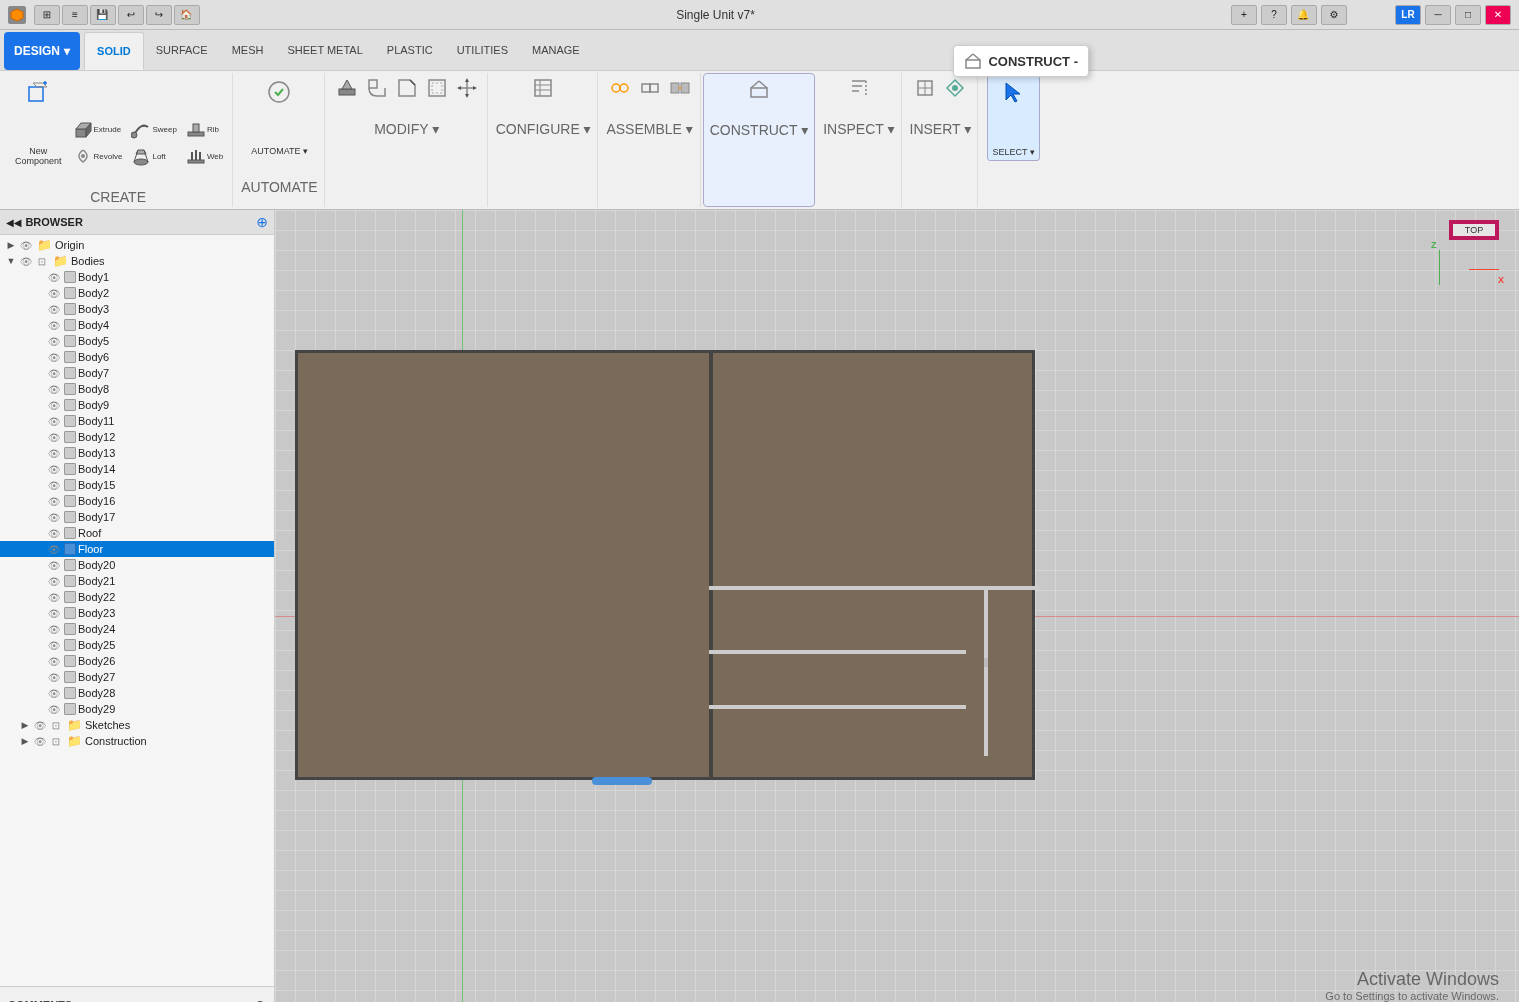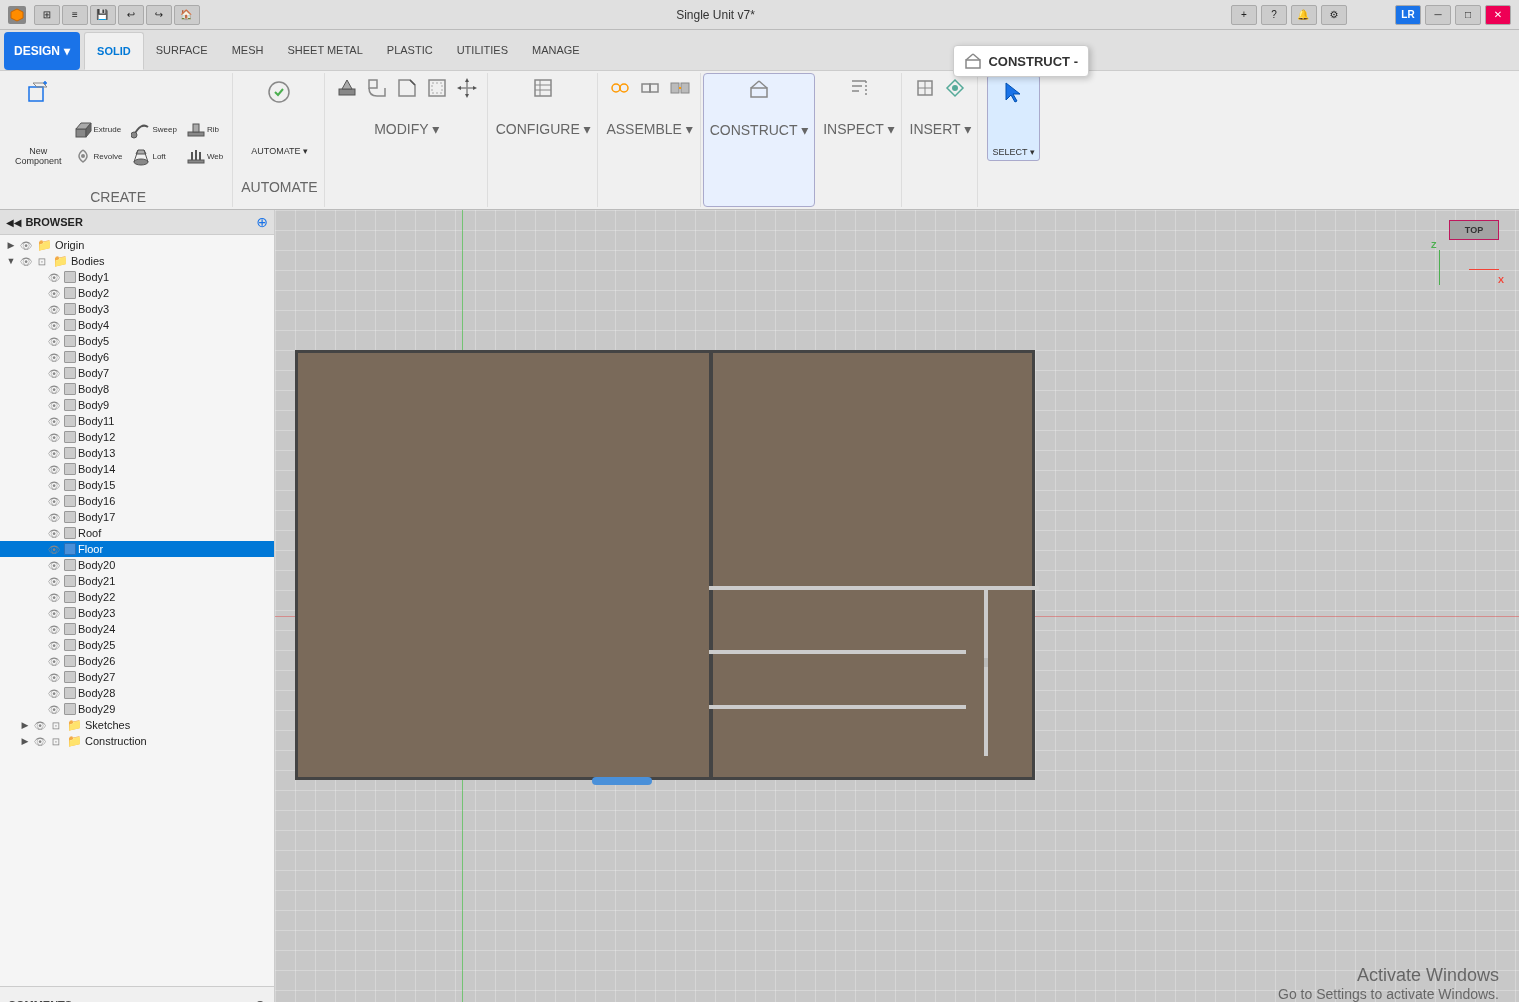--- a/index.html
+++ b/index.html
@@ -245,45 +245,45 @@
       position: absolute;
       top: 10px;
       right: 10px;
       width: 70px;
       height: 70px;
     }
     .orient-cube .cube-face-top {
       position: absolute;
       top: 0; left: 10px;
       width: 50px; height: 20px;
-      background: #a3a3a3;
-      border: 1px solid #be185d;
+      background: #e5e5e5;
+      border: 4px solid #be185d;
       display: flex; align-items: center; justify-content: center;
-      font-size: 9px; font-weight: bold; color: #333;
+      font-size: 9px; font-weight: normal; color: #333;
     }
     .orient-cube .axes {
       position: absolute;
       bottom: 5px; left: 0;
       width: 60px; height: 40px;
     }
     .axis-z { position: absolute; left: 0; bottom: 0; width: 1px; height: 35px; background: #4CAF50; }
     .axis-x { position: absolute; right: 0; bottom: 15px; width: 30px; height: 1px; background: #f44336; }
     .axis-label-z { position: absolute; left: -8px; top: -5px; font-size: 9px; color: #4CAF50; font-weight: bold; }
     .axis-label-x { position: absolute; right: -5px; bottom: -12px; font-size: 9px; color: #f44336; font-weight: bold; }
 
     
     .win-activate {
       position: absolute;
       bottom: 20px;
       right: 20px;
       text-align: right;
       color: rgba(0,0,0,0.5);
     }
     .win-activate .line1 { font-size: 18px; }
-    .win-activate .line2 { font-size: 14px; }
+    .win-activate .line2 { font-size: 11px; }
 
     
     #bottom-toolbar {
       height: 30px;
       background: #e0e0e0;
       border-top: 1px solid #ccc;
       border-bottom: 1px solid #ccc;
       display: flex;
       align-items: center;
       padding: 0 8px;

